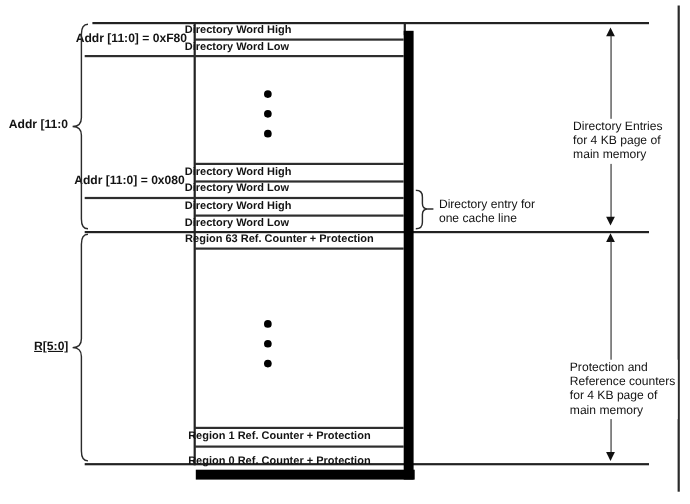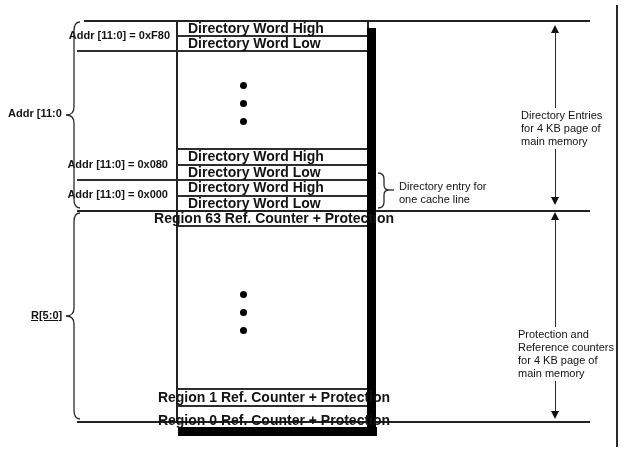--- a/index.html
+++ b/index.html
@@ -5,22 +5,22 @@
   html,body { margin:0; padding:0; background:#ffffff; }
   #canvas {
     position:relative; width:627px; height:458px; background:#ffffff;
     font-family:"Liberation Sans", sans-serif; color:#131313; overflow:hidden;
   }
   .hline { position:absolute; background:#222222; height:2px; }
   .hline.thin { height:1.5px; background:#2e2e2e; }
   .vline { position:absolute; background:#222222; width:2px; }
   .shadow { position:absolute; background:#000000; }
   .row {
-    position:absolute; left:179px; width:190px;
-    font-size:14px; font-weight:bold; letter-spacing:0px;
+    position:absolute; left:159px; width:190px;
+    font-size:10px; font-weight:bold; letter-spacing:0px;
     display:flex; align-items:center; white-space:nowrap;
   }
   .row.lalign { padding-left:9px; }
   .row.calign { justify-content:center; }
   .llabel {
     position:absolute; font-size:11px; font-weight:bold; white-space:nowrap;
     text-align:right;
   }
   .annot {
     position:absolute; font-size:11px; font-weight:normal; line-height:13px;
@@ -76,21 +76,20 @@
   </div>
   <div>
     <div class="dot" style="left:240px; top:291px;"></div>
     <div class="dot" style="left:240px; top:309px;"></div>
     <div class="dot" style="left:240px; top:327px;"></div>
   </div>
 
   <div class="llabel" style="left:55px; width:115px; top:29px;">Addr [11:0] = 0xF80</div>
   <div class="llabel" style="left:8px; width:52px; top:107px; text-align:left;">Addr [11:0</div>
   <div class="llabel" style="left:55px; width:113px; top:158px;">Addr [11:0] = 0x080</div>
-  <div class="llabel" style="left:55px; width:113px; top:188px;">Addr [11:0] = 0x000</div>
   <div class="llabel" style="left:31px; width:28px; top:309px;text-decoration:underline;">R[5:0]</div>
 
   <svg class="brace-svg" style="left:62px; top:21px;" width="20" height="188" viewBox="0 0 20 188">
     <path d="M 18 1 Q 12 1 12 10 L 12 86 Q 12 94 4 94 Q 12 94 12 102 L 12 178 Q 12 187 18 187"></path>
   </svg>
   <svg class="brace-svg" style="left:62px; top:212px;" width="20" height="208" viewBox="0 0 20 208">
     <path d="M 18 1 Q 12 1 12 10 L 12 96 Q 12 104 4 104 Q 12 104 12 112 L 12 198 Q 12 207 18 207"></path>
   </svg>
 
   <svg class="brace-svg" style="left:377px; top:172px;" width="20" height="37" viewBox="0 0 20 37">

